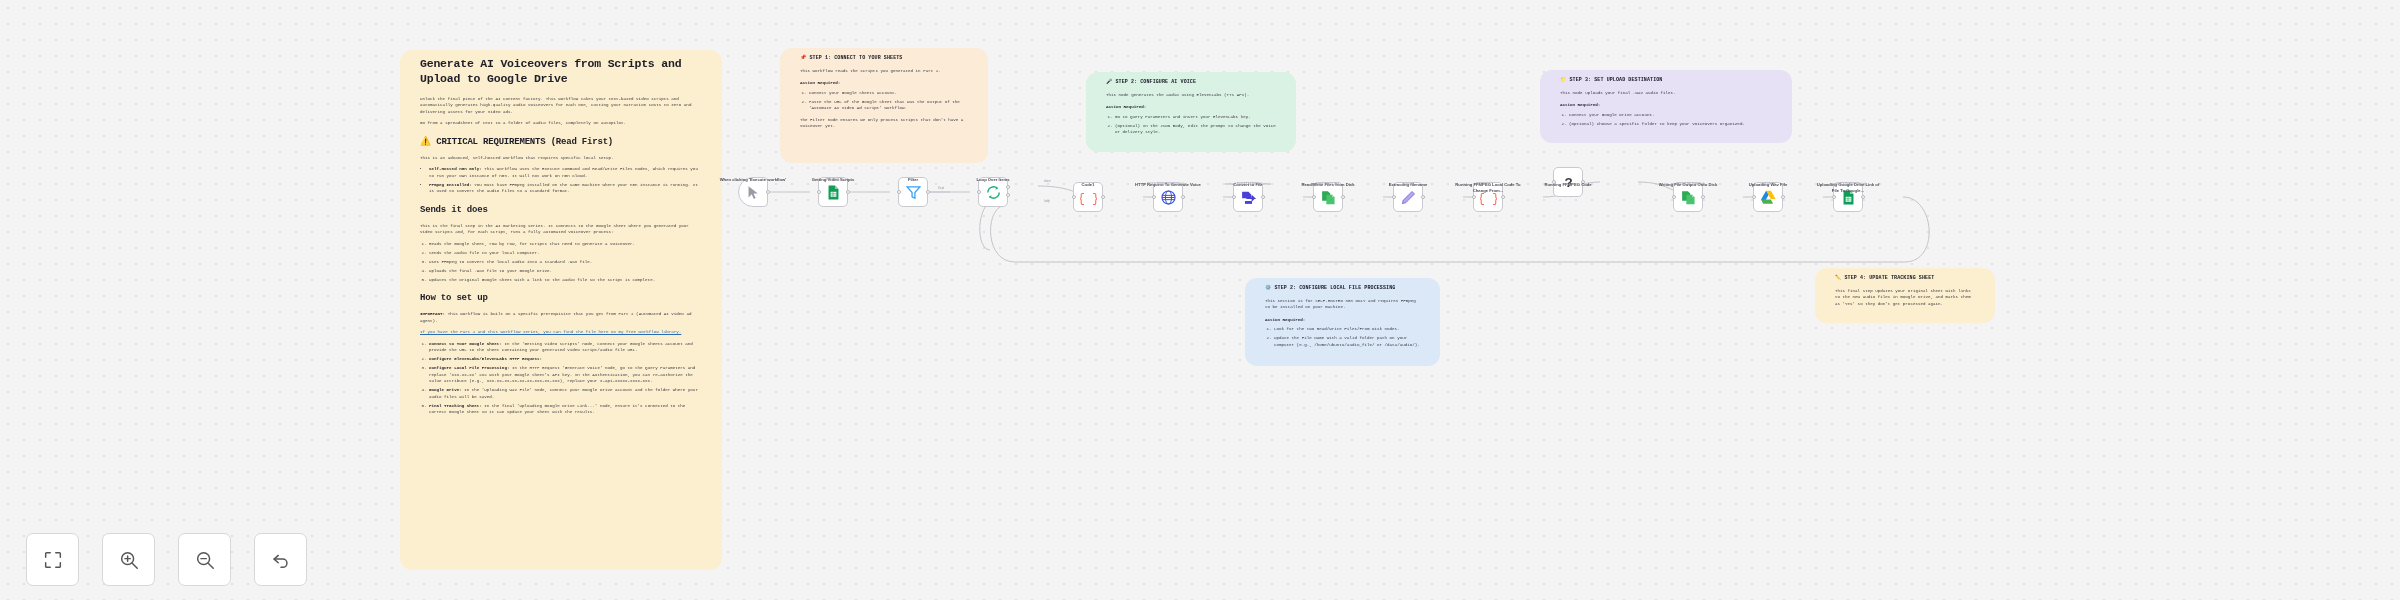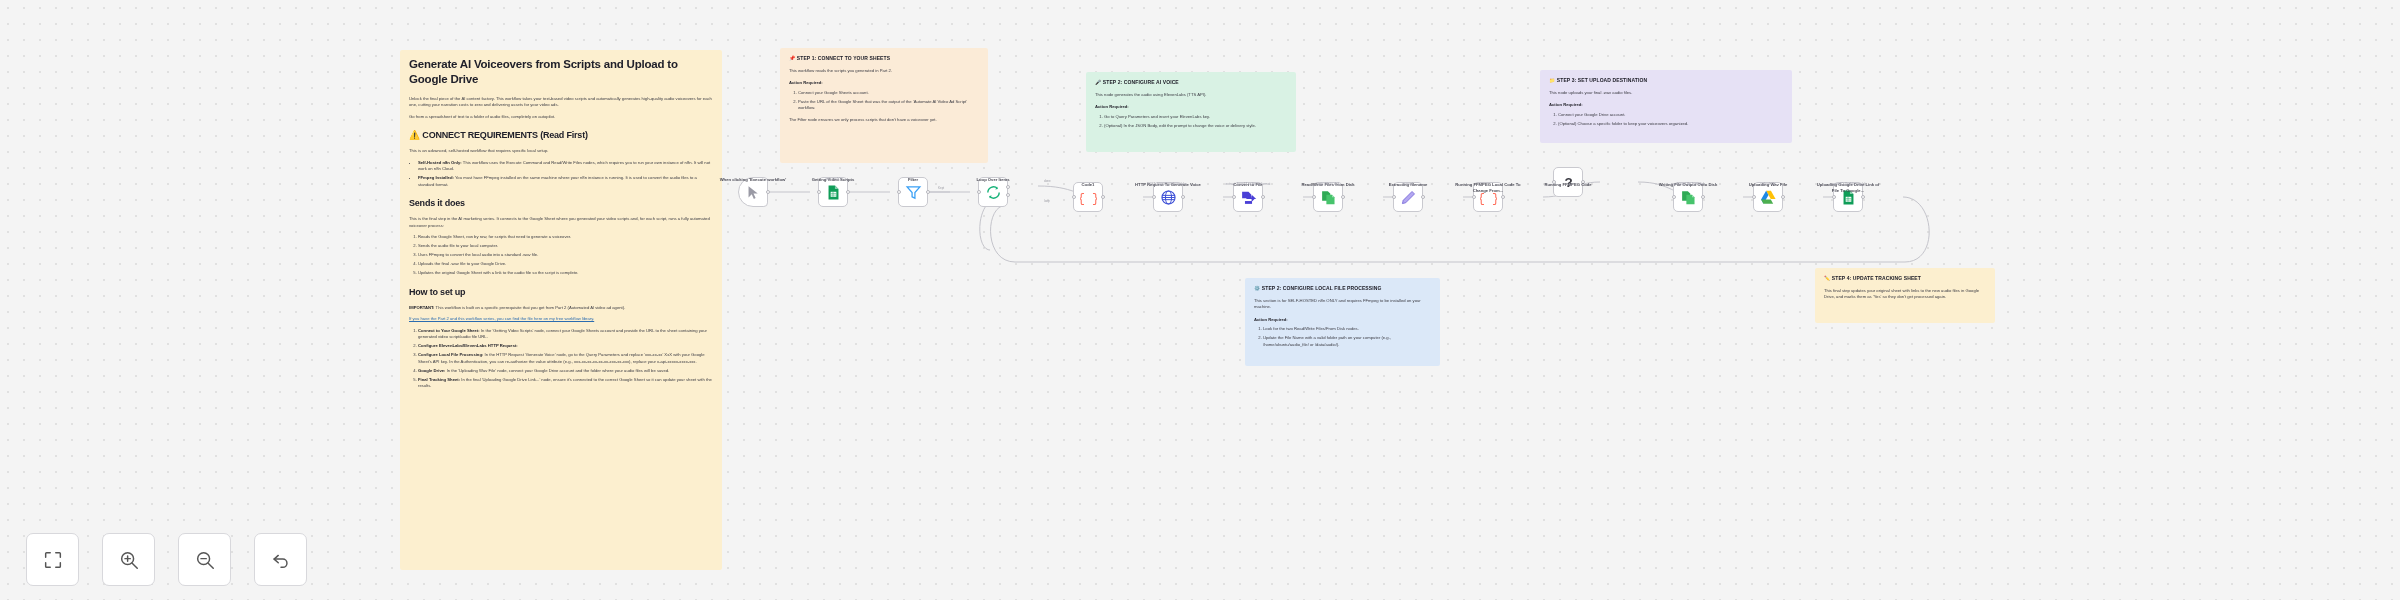--- a/index.html
+++ b/index.html
@@ -13,26 +13,27 @@
     position: relative;
     width: 2400px; height: 600px;
     background: #f4f4f4;
     background-image: radial-gradient(circle, #e0e0e0 1px, transparent 1px);
     background-size: 16px 16px;
   }
 
   
   .sticky {
     position: absolute;
-    border-radius: 2px;
-    padding: 7px 9px;
+    border-radius: 12px;
+    padding: 7px 20px;
     font-size: 4.2px;
     line-height: 1.55;
     color: #3a3a42;
     overflow: hidden;
+    font-family: Liberation Mono, monospace;
   }
   .sticky .s-title {
     font-size: 5px;
     font-weight: 700;
     letter-spacing: .1px;
     margin-bottom: 5px;
     color: #20202a;
   }
   .sticky .s-h2 {
     font-size: 9px;
@@ -139,21 +140,21 @@
 
 <div id="canvas">
 
   <div class="sticky note-cream" id="main-note" style="left:400px; top:50px; width:322px; height:520px;">
     <div class="s-h1">Generate AI Voiceovers from Scripts and Upload to Google Drive</div>
     <p>Unlock the final piece of the AI content factory. This workflow takes your text-based video scripts and automatically generates high-quality audio voiceovers for each one, cutting your narration costs to zero and delivering assets for your video ads.</p>
     <p>Go from a spreadsheet of text to a folder of audio files, completely on autopilot.</p>
 
     <div class="s-h2">
       <span>⚠️</span>
-      <span>CONNECT REQUIREMENTS (Read First)</span>
+      <span>CRITICAL REQUIREMENTS (Read First)</span>
     </div>
     <p>This is an advanced, self-hosted workflow that requires specific local setup.</p>
     <ul>
       <li>
         <span class="lbl">Self-Hosted n8n Only:</span>
         <span>This workflow uses the Execute Command and Read/Write Files nodes, which requires you to run your own instance of n8n. It will not work on n8n Cloud.</span>
       </li>
       <li>
         <span class="lbl">FFmpeg Installed:</span>
         <span>You must have FFmpeg installed on the same machine where your n8n instance is running. It is used to convert the audio files to a standard format.</span>

